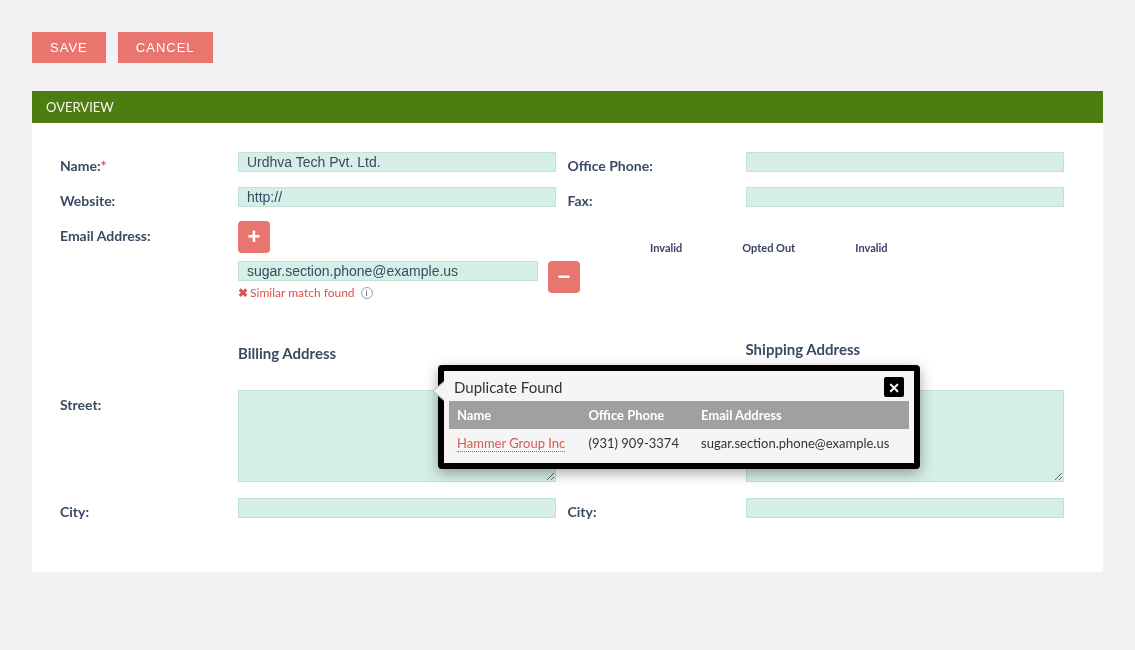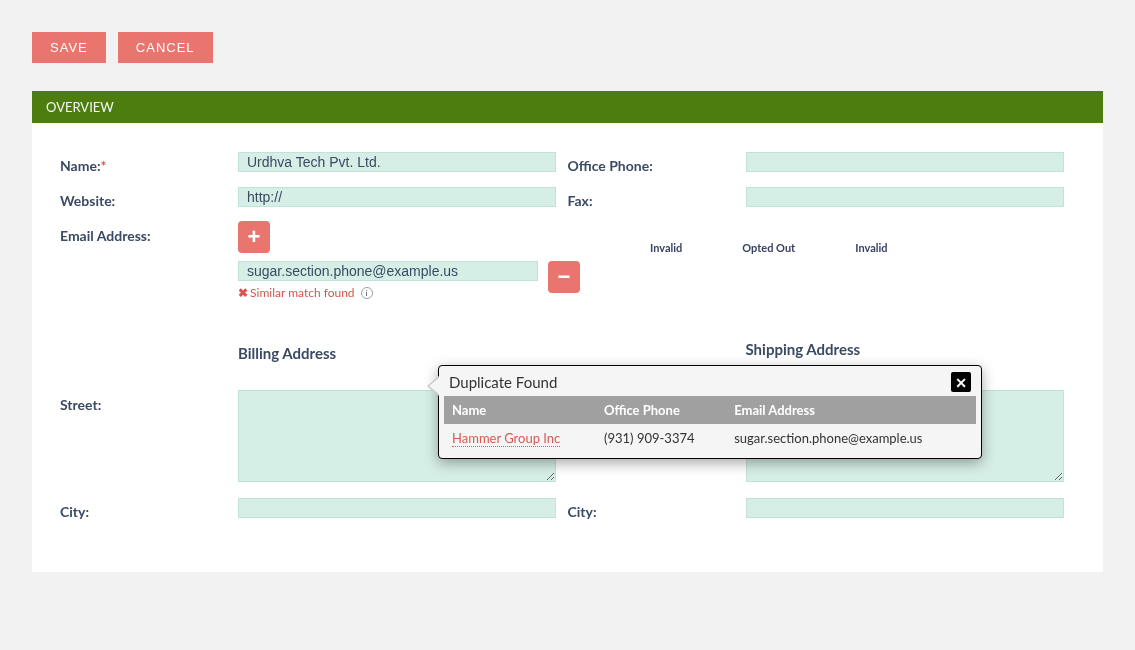--- a/index.html
+++ b/index.html
@@ -134,23 +134,23 @@
     font-size: 15px;
     font-weight: 700;
     color: #3a4a63;
     margin: 54px 0 16px 0;
   }
   
   .popup {
     position: absolute;
     left: 438px;
     top: 365px;
-    width: 544px;
+    width: 482px;
     background: #f5f5f5;
-    border: 1px solid #000000;
+    border: 6px solid #000000;
     border-radius: 4px;
     box-shadow: 0 4px 14px rgba(0,0,0,0.35);
     z-index: 100;
   }
   .popup-arrow {
     position: absolute;
     left: -12px;
     top: 10px;
     width: 0; height: 0;
     border-top: 10px solid transparent;

